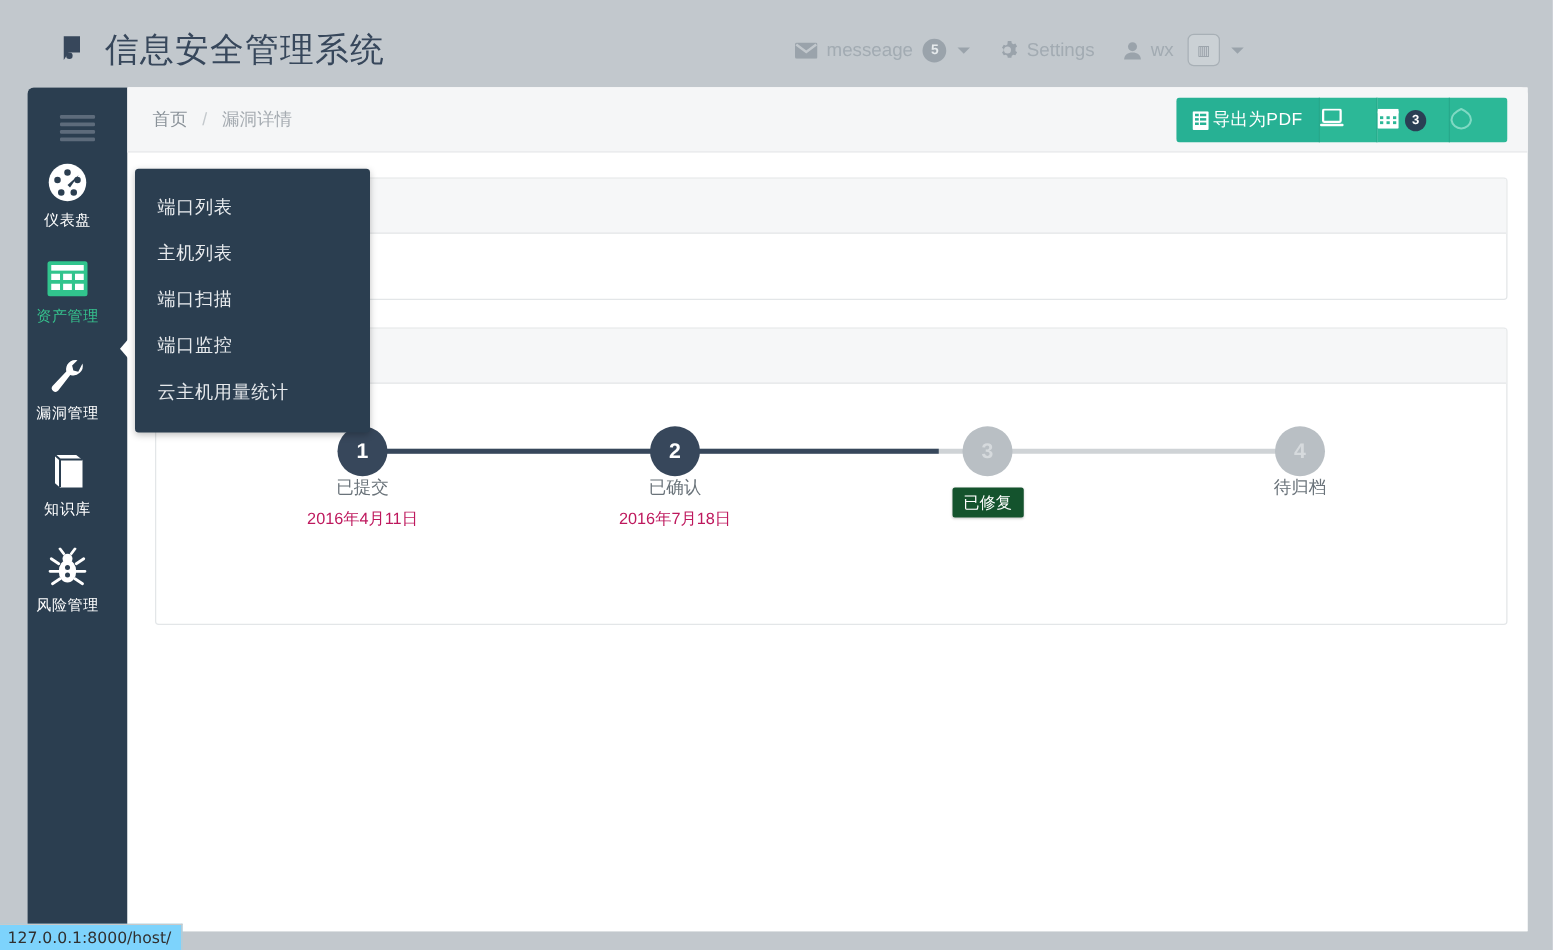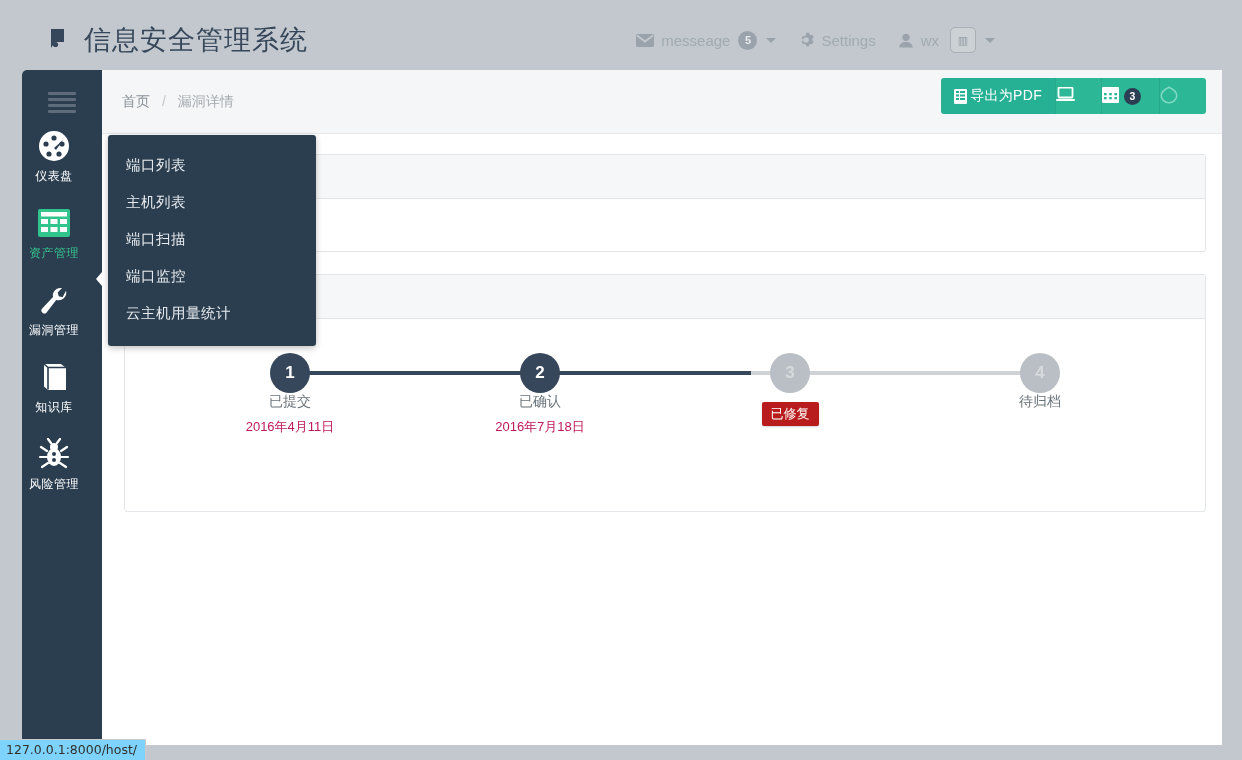--- a/index.html
+++ b/index.html
@@ -106,41 +106,41 @@
     position: absolute; left: 74px; top: 195px;
     width: 0; height: 0;
     border-top: 14px solid transparent;
     border-bottom: 14px solid transparent;
     border-right: 12px solid #ffffff;
   }
 
   
   #flyout {
     position: absolute; left: 86px; top: 65px;
-    width: 208px; padding: 12px 0 14px 0;
+    width: 188px; padding: 12px 0 14px 0;
     background: #2b3e50;
     border-radius: 3px;
     box-shadow: 0 2px 6px rgba(0,0,0,.25);
     z-index: 40;
   }
   #flyout .fly-item {
     display: block; padding: 9px 0 9px 18px;
     color: #e7eaed; font-size: 14.5px;
     text-decoration: none; letter-spacing: .5px;
   }
 
   
   #content {
     position: absolute; left: 80px; top: 0;
     width: 1120px; height: 675px;
     background: #ffffff;
   }
   #crumbbar {
     position: relative;
-    height: 64px; width: 1120px;
+    height: 52px; width: 1120px;
     background: #f5f6f7;
     border-bottom: 1px solid #e7e9eb;
     display: flex; align-items: center;
   }
   #breadcrumb {
     margin-left: 20px; font-size: 14px; color: #8a9299;
   }
   #breadcrumb .bc-sep { margin: 0 8px; color: #c3c8cc; }
   #breadcrumb .bc-last { color: #a5abb1; }
 
@@ -216,21 +216,21 @@
   .step.done .circle { background: #37475b; }
   .step.todo .circle { background: #b9bfc4; color: #d6dadd; }
   .step .st-label {
     font-size: 14px; color: #6a737a;
   }
   .step .st-date {
     margin-top: 7px; font-size: 13px; color: #be185d;
   }
   .tag-green {
     display: inline-block;
-    background: #b91c1c; color: #ffffff;
+    background: #14532d; color: #ffffff;
     font-size: 13px; padding: 3px 9px; border-radius: 2px;
     box-shadow: 0 1px 2px rgba(0,0,0,.18);
   }
 
   
   #statusbar {
     position: absolute; left: 0; bottom: 0;
     background: #7dd3fc;
     border: 1px solid #c9c9c9;
     border-left: none; border-bottom: none;

